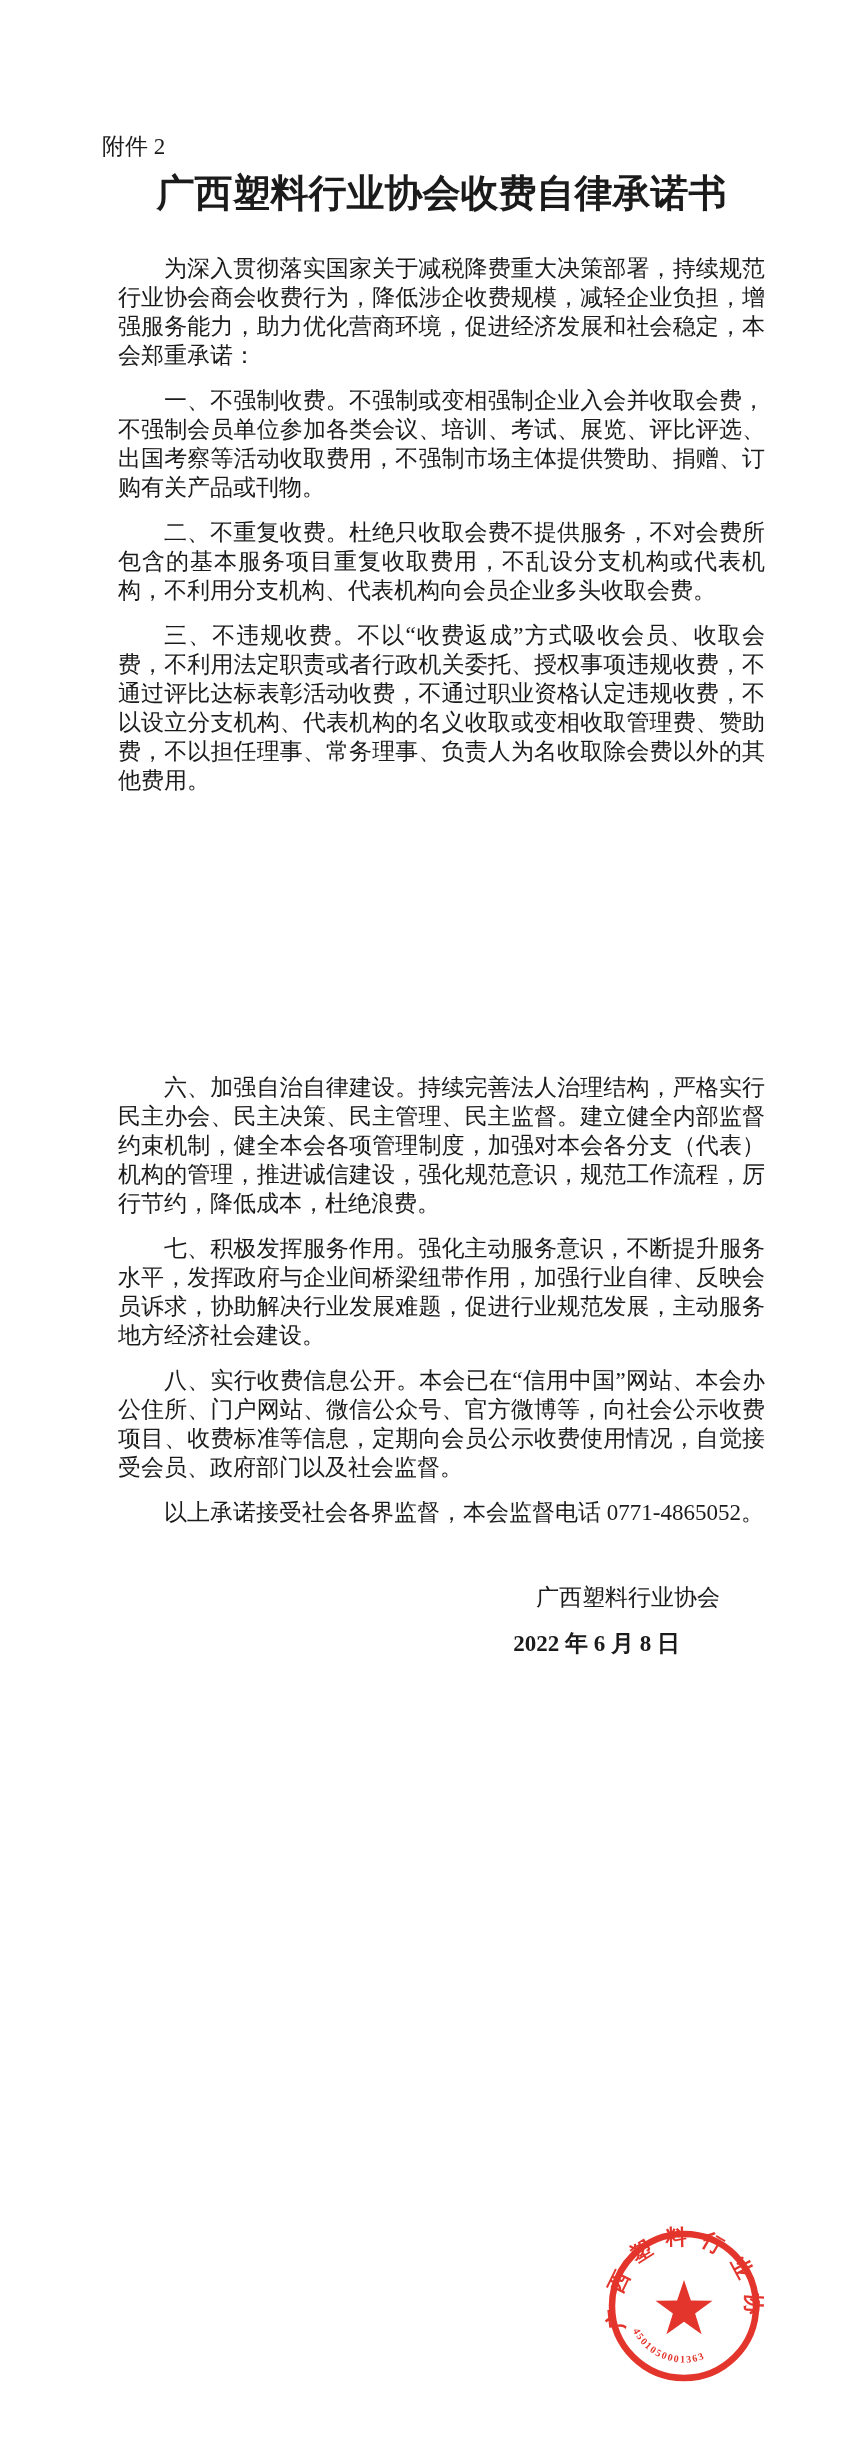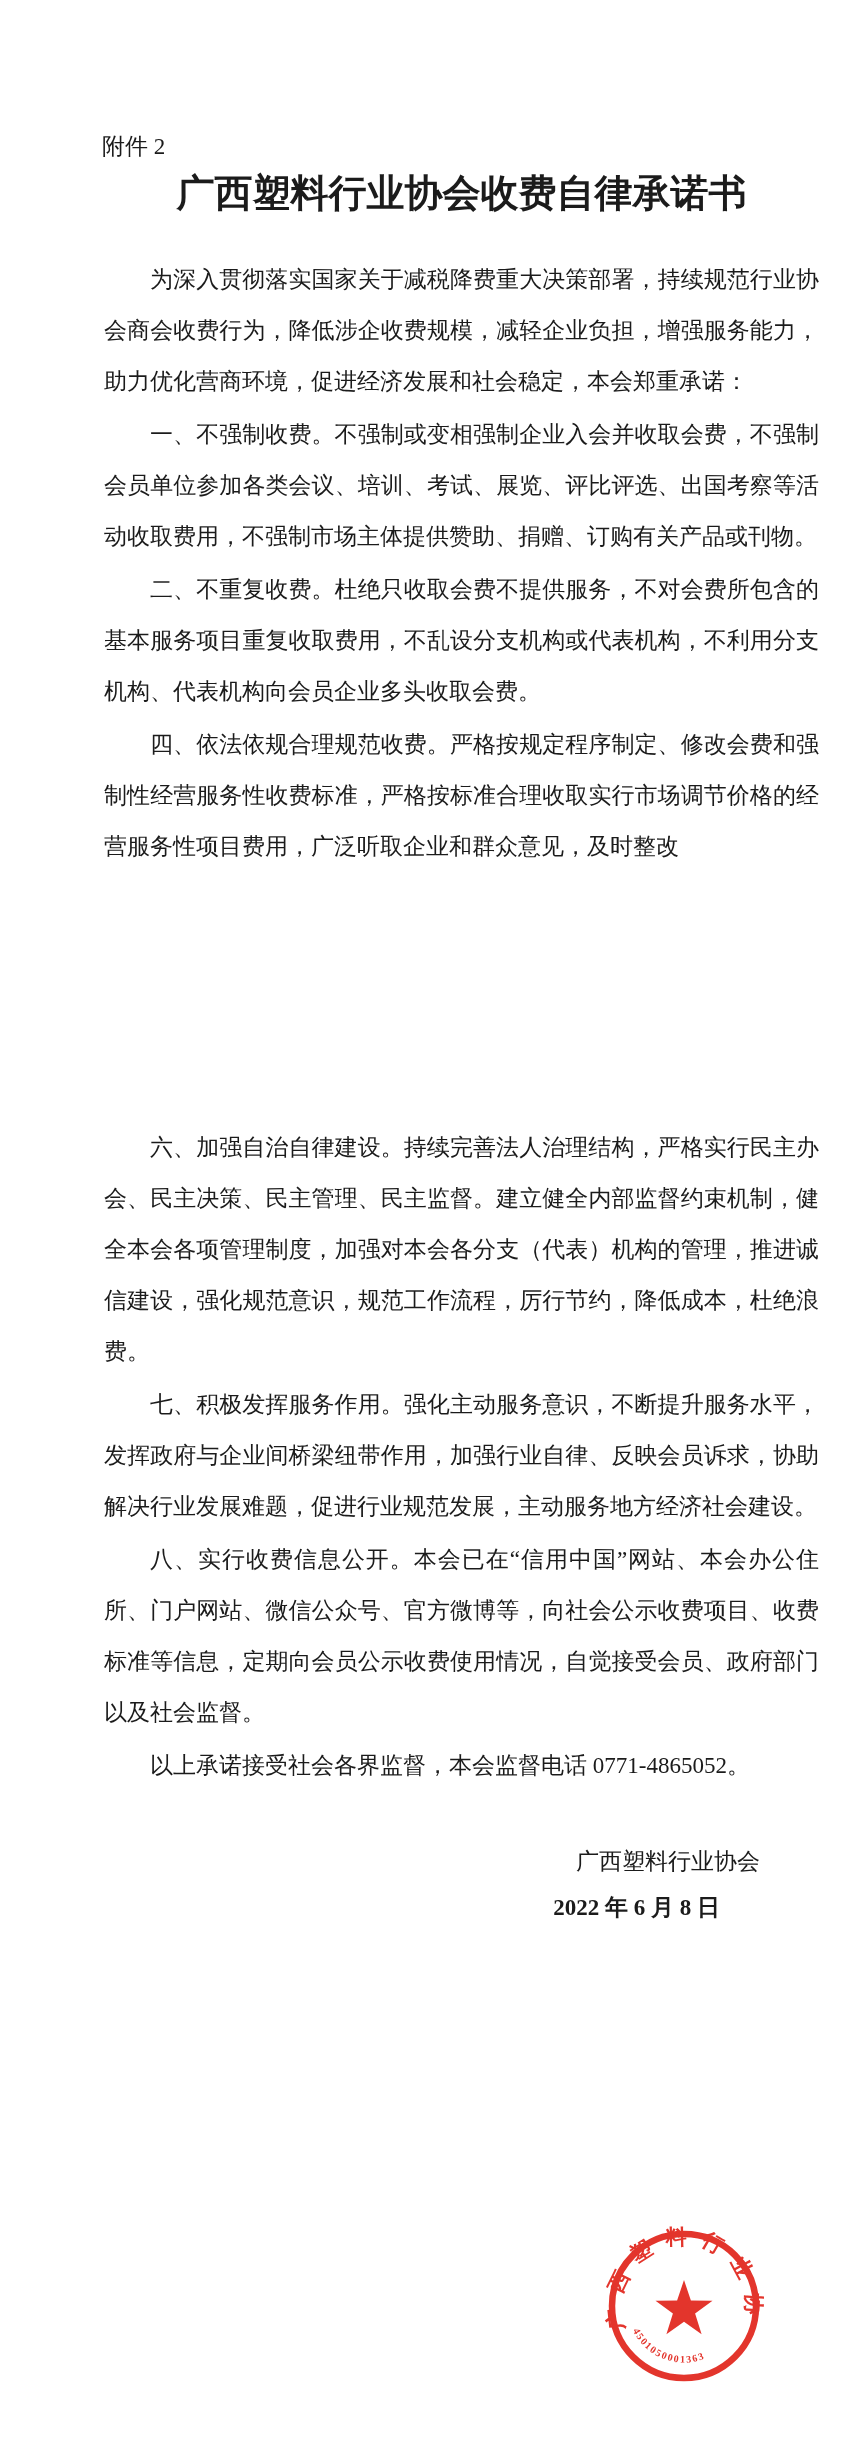--- a/index.html
+++ b/index.html
@@ -3,41 +3,41 @@
 <meta charset="utf-8">
 <style>
   html, body { margin: 0; padding: 0; background: #ffffff; }
   .page {
     position: relative;
     width: 868px;
     height: 2454px;
     margin: 0 auto;
     background: #ffffff;
     box-sizing: border-box;
-    padding: 132px 47px 0 102px;
+    padding: 132px 87px 0 102px;
     font-family: "Liberation Serif", "DejaVu Serif", serif;
     color: #1b1b1b;
     overflow: hidden;
   }
   .attachment {
     font-size: 23px;
     line-height: 30px;
   }
   .doc-title {
     margin: 10px 0 0 0;
     text-align: center;
     font-size: 38px;
     font-weight: 700;
     line-height: 42px;
   }
   .body-block { margin-top: 40px; }
   .body-block p.para {
-    margin: 2px;
+    margin: 16px;
     font-size: 23px;
-    line-height: 51px;
+    line-height: 29px;
     text-align: justify;
     text-indent: 2em;
   }
   .body-block p.para.cont { text-indent: 0; }
   .page-break-gap { height: 246px; }
   .signature-block {
     margin-top: 48px;
     font-size: 23px;
     line-height: 46px;
     text-align: right;
@@ -65,21 +65,21 @@
 <div class="page">
 
   <div class="attachment">附件 2</div>
 
   <h1 class="doc-title">广西塑料行业协会收费自律承诺书</h1>
 
   <div class="body-block">
       <p class="para">为深入贯彻落实国家关于减税降费重大决策部署，持续规范行业协会商会收费行为，降低涉企收费规模，减轻企业负担，增强服务能力，助力优化营商环境，促进经济发展和社会稳定，本会郑重承诺：</p>
       <p class="para">一、不强制收费。不强制或变相强制企业入会并收取会费，不强制会员单位参加各类会议、培训、考试、展览、评比评选、出国考察等活动收取费用，不强制市场主体提供赞助、捐赠、订购有关产品或刊物。</p>
       <p class="para">二、不重复收费。杜绝只收取会费不提供服务，不对会费所包含的基本服务项目重复收取费用，不乱设分支机构或代表机构，不利用分支机构、代表机构向会员企业多头收取会费。</p>
-      <p class="para">四、依法依规合理规范收费。严格按规定程序制定、修改会费和强制性经营服务性收费标准，严格按标准合理收取实行市场调节价格的经营服务性项目费用，广泛听取企业和群众意见，及时整改</p>
+      <p class="para">三、不违规收费。不以“收费返成”方式吸收会员、收取会费，不利用法定职责或者行政机关委托、授权事项违规收费，不通过评比达标表彰活动收费，不通过职业资格认定违规收费，不以设立分支机构、代表机构的名义收取或变相收取管理费、赞助费，不以担任理事、常务理事、负责人为名收取除会费以外的其他费用。</p>
     </div>
 
   <div class="page-break-gap"></div>
 
   <div class="body-block" style="margin-top:0;">
       <p class="para">六、加强自治自律建设。持续完善法人治理结构，严格实行民主办会、民主决策、民主管理、民主监督。建立健全内部监督约束机制，健全本会各项管理制度，加强对本会各分支（代表）机构的管理，推进诚信建设，强化规范意识，规范工作流程，厉行节约，降低成本，杜绝浪费。</p>
       <p class="para">七、积极发挥服务作用。强化主动服务意识，不断提升服务水平，发挥政府与企业间桥梁纽带作用，加强行业自律、反映会员诉求，协助解决行业发展难题，促进行业规范发展，主动服务地方经济社会建设。</p>
       <p class="para">八、实行收费信息公开。本会已在“信用中国”网站、本会办公住所、门户网站、微信公众号、官方微博等，向社会公示收费项目、收费标准等信息，定期向会员公示收费使用情况，自觉接受会员、政府部门以及社会监督。</p>
       <p class="para">以上承诺接受社会各界监督，本会监督电话 0771-4865052。</p>
     </div>

